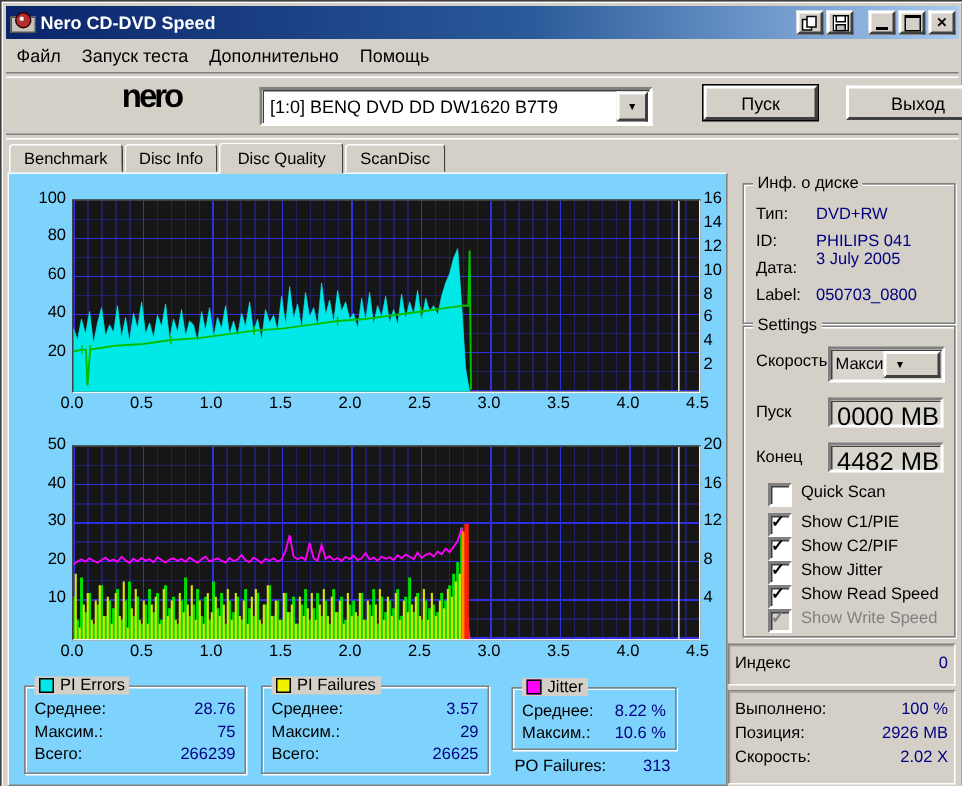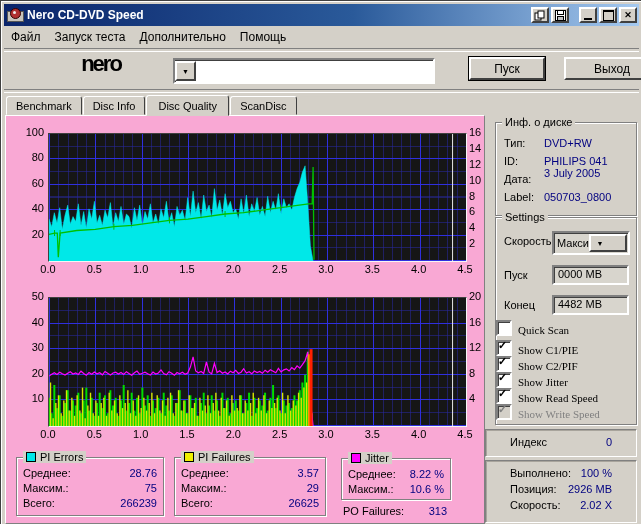--- a/index.html
+++ b/index.html
@@ -36,21 +36,21 @@
   .btn3d{position:absolute;height:23px;background:#d4d0c8;border:2px solid;border-color:#fff #404040 #404040 #fff;
     font-size:12px;text-align:center;line-height:19px;font-family:"Liberation Sans",sans-serif;}
   #start-btn{left:468px;top:56px;width:76px;outline:1px solid #000;}
   #exit-btn{left:563px;top:56px;width:96px;}
   #headsep{position:absolute;left:3px;top:88px;right:3px;height:2px;border-top:1px solid #808080;border-bottom:1px solid #fff;}
   
   #tabs{position:absolute;left:5px;top:94px;height:20px;display:flex;align-items:flex-end;}
   .tab{background:#d4d0c8;border:1px solid;border-color:#fff #404040 #d4d0c8 #fff;
     border-top-left-radius:3px;border-top-right-radius:3px;padding:3px 9px 2px 9px;margin-right:1px;position:relative;}
   .tab.active{padding:4px 11px 3px 11px;top:1px;z-index:5;border-bottom:1px solid #d4d0c8;}
-  #tabpage{position:absolute;left:4px;top:114px;width:478px;height:407px;background:#f9a8d4;
+  #tabpage{position:absolute;left:4px;top:114px;width:478px;height:407px;background:#7dd3fc;
     border-top:1px solid #fff;border-left:1px solid #fff;border-right:1px solid #808080;border-bottom:1px solid #808080;}
   
   .plot{position:absolute;width:417px;background-color:#161616;
     border:1px solid;border-color:#404040 #f5f5f5 #f5f5f5 #404040;}
   .plot svg{position:absolute;left:0;top:0;}
   #plot0{left:42px;top:17px;height:127px;
     background-image:
       repeating-linear-gradient(90deg,rgba(48,48,230,0.95) 0 1px,transparent 1px 46.33px),
       repeating-linear-gradient(0deg,rgba(48,48,230,0.95) 0 1px,transparent 1px 25.4px),
       repeating-linear-gradient(90deg,rgba(40,40,160,0.55) 0 1px,transparent 1px 9.266px),
@@ -69,34 +69,34 @@
   .groupbox{position:absolute;border:1px solid #808080;box-shadow:1px 1px 0 #fff,inset 1px 1px 0 #fff;}
   .gb-legend{position:absolute;top:-7px;left:6px;background:#d4d0c8;padding:0 3px;display:flex;align-items:center;white-space:nowrap;}
   .swatch{display:inline-block;width:8px;height:8px;border:1px solid #000;margin-right:4px;}
   .stat-rows{position:absolute;left:6px;right:6px;top:8px;}
   .stat-row{display:flex;justify-content:space-between;line-height:15px;}
   .stat-val{color:#000080;}
   
   .side-label{position:absolute;white-space:nowrap;}
   .side-val{position:absolute;color:#000080;white-space:nowrap;}
   .field{position:absolute;background:#d8d5cd;border:2px solid;border-color:#808080 #fff #fff #808080;
-    box-shadow:inset 1px 1px 0 #404040;padding:1px 0 0 4px;font-size:11px;height:15px;}
+    box-shadow:inset 1px 1px 0 #404040;padding:1px 0 0 4px;font-size:17px;height:15px;}
   #speed-combo{position:absolute;left:56px;top:13px;width:74px;height:20px;background:#d8d5cd;
     border:2px solid;border-color:#808080 #fff #fff #808080;box-shadow:inset 1px 1px 0 #404040;display:flex;align-items:center;}
   #speed-combo span{flex:1;overflow:hidden;white-space:nowrap;padding-left:3px;}
-  .cb-row{position:absolute;left:0;display:flex;align-items:flex-end;height:14px;font-family:Liberation Serif, serif;}
+  .cb-row{position:absolute;left:16px;display:flex;align-items:flex-start;height:14px;}
   .cb{width:12px;height:12px;background:#fff;border:2px solid;border-color:#808080 #fff #fff #808080;
     box-shadow:inset 1px 1px 0 #404040;margin-right:6px;position:relative;flex:none;}
   .cb .mark{position:absolute;left:0px;top:-3px;font-size:11px;font-weight:bold;color:#000;}
   .cb-row.disabled .cb{background:#d4d0c8;}
   .cb-row.disabled .mark{color:#808080;}
   .cb-row.disabled .cb-label{color:#808080;}
   .sunken-panel{position:absolute;background:#d4d0c8;border:1px solid;border-color:#808080 #fff #fff #808080;
     box-shadow:inset 1px 1px 0 #a8a49c;}
-  .sp-row{display:flex;justify-content:space-between;padding:0 24px;line-height:16px;}
+  .sp-row{display:flex;justify-content:space-between;padding:0 4px;line-height:16px;}
 </style>
 </head>
 <body>
 
 <div id="window">
 
   <div id="titlebar">
     <span id="title-icon">
         <span class="drv"></span>
         <span class="dsc"></span>
@@ -136,20 +136,21 @@
       <span class="menu-item">Дополнительно</span>
       <span class="menu-item">Помощь</span>
     </div>
   <div id="menusep"></div>
 
   <div id="logo">
     <div id="logo-nero">nero</div>
   </div>
 
   <div id="drive-combo">
+    <span id="drive-text">[1:0]  BENQ DVD DD DW1620 B7T9</span>
     <span class="combo-arrow">
         <span>▼</span>
       </span>
   </div>
   <button id="start-btn" class="btn3d">Пуск</button>
   <button id="exit-btn" class="btn3d">Выход</button>
   <div id="headsep"></div>
 
   <div id="tabs">
       <span class="tab">Benchmark</span>

